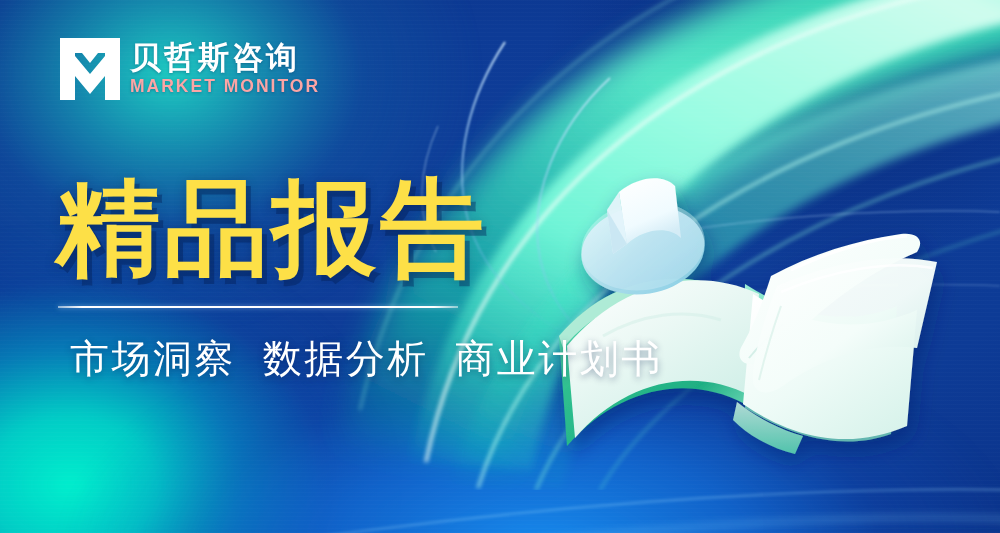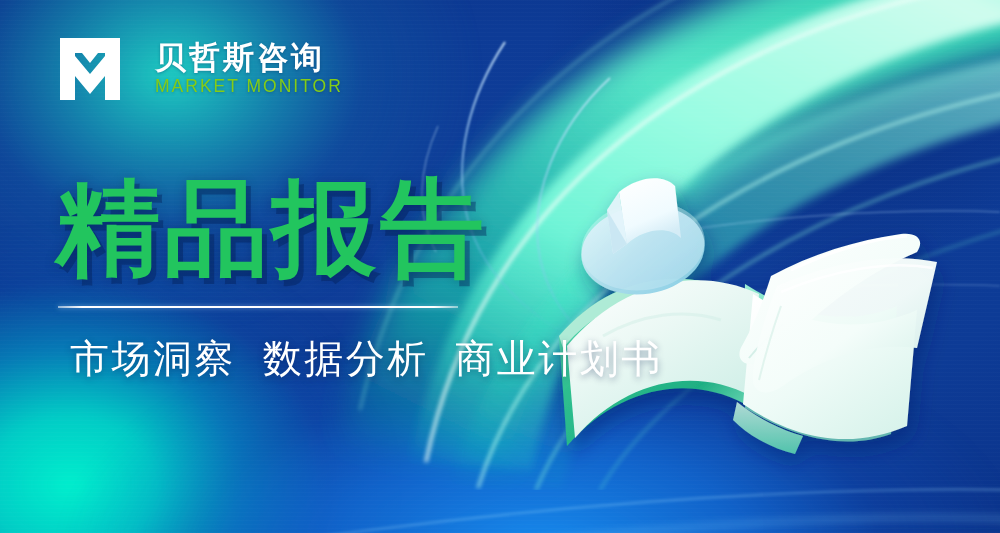--- a/index.html
+++ b/index.html
@@ -76,40 +76,40 @@
     position:absolute; inset:0; pointer-events:none;
     background:repeating-linear-gradient(to bottom,
        rgba(255,255,255,0.030) 0px, rgba(255,255,255,0.030) 1px,
        rgba(255,255,255,0) 1px, rgba(255,255,255,0) 4px);
     opacity:.5;
   }
 
   
   .logo{
     position:absolute; left:58px; top:36px;
-    display:flex; align-items:center; gap:33px; z-index:40;
+    display:flex; align-items:center; gap:8px; z-index:40;
   }
   .logo-mark{ width:64px; height:66px; flex:none; }
   .logo-mark svg{ width:100%; height:100%; display:block; }
   .logo-text{ display:flex; flex-direction:column; gap:5px; }
   .brand-cn{
     font-size:31px; font-weight:bold; color:#ffffff;
     letter-spacing:3px; line-height:1;
     text-shadow:0 1px 3px rgba(0,40,90,.35);
   }
   .brand-en{
-    font-size:17.5px; font-weight:normal; color:#84cc16;
+    font-size:17.5px; font-weight:bold; color:#fca5a5;
     letter-spacing:2.0px; line-height:1;
     text-shadow:0 1px 3px rgba(0,40,90,.35);
   }
 
   
   .headline{
     position:absolute; left:56px; top:176px; z-index:40;
-    font-size:104px; font-weight:bold; color:#22c55e;
+    font-size:104px; font-weight:bold; color:#fde047;
     letter-spacing:4px; line-height:1;
     text-shadow:5px 6px 0 rgba(3,30,85,0.40), 0 2px 12px rgba(0,20,70,0.28);
   }
 
   
   .divider{
     position:absolute; left:58px; top:306px; z-index:40;
     width:400px; height:2px;
     background:linear-gradient(to right, rgba(255,255,255,.55) 0%, #ffffff 6%, #ffffff 94%, rgba(255,255,255,.5) 100%);
     box-shadow:0 0 5px rgba(190,225,255,.55);

